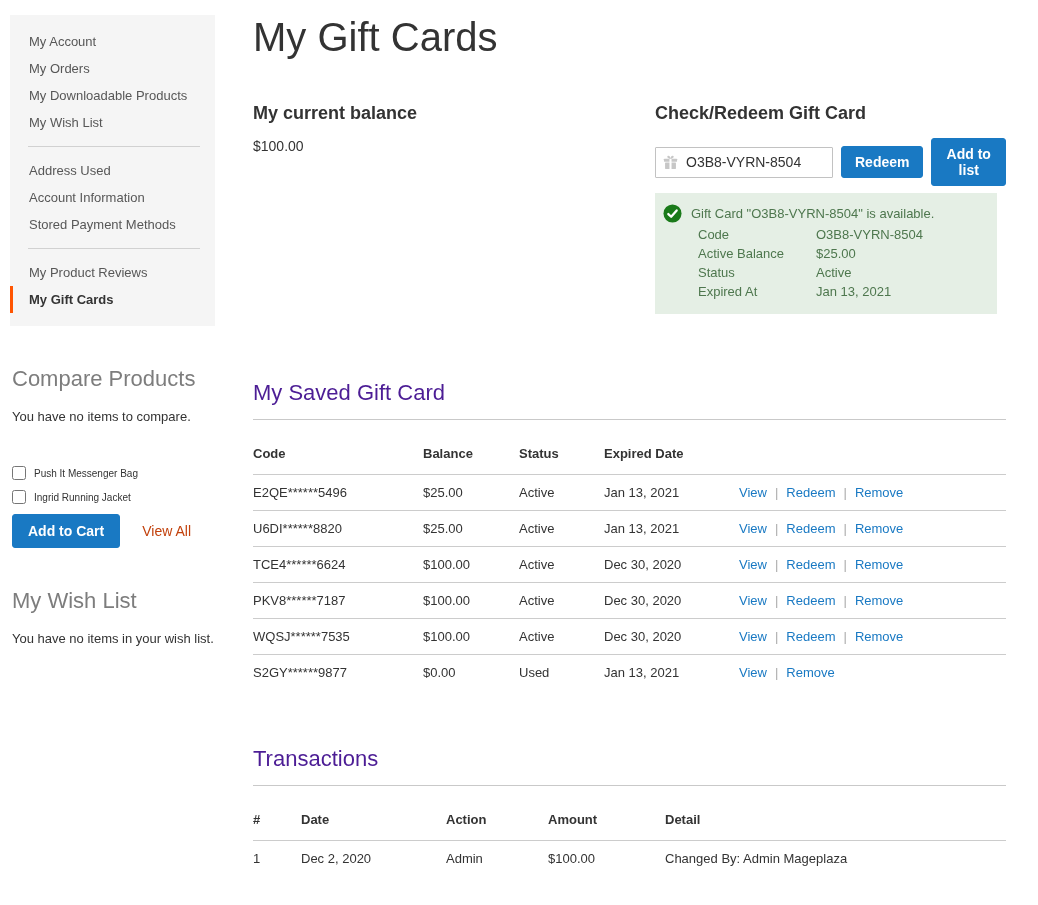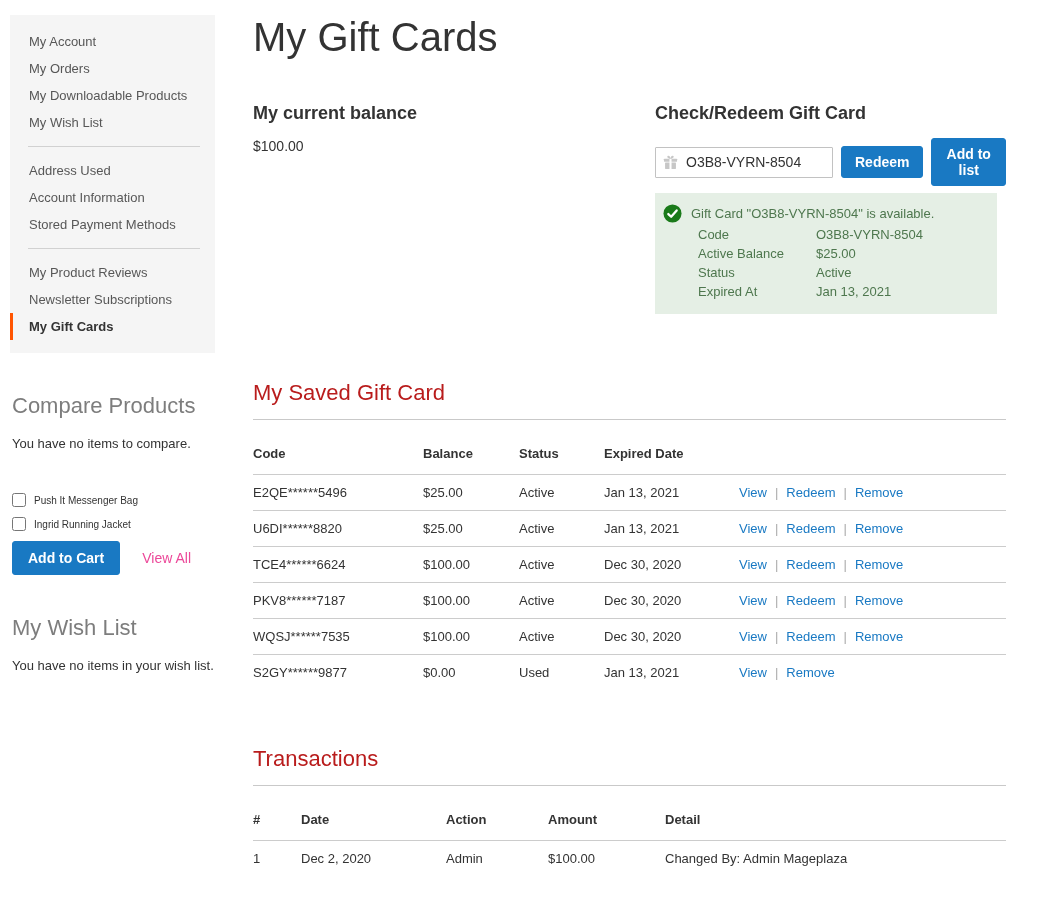--- a/index.html
+++ b/index.html
@@ -31,21 +31,21 @@
   .check-list { list-style: none; margin: 14px 0 0; padding: 0; }
   .check-row { display: flex; align-items: center; margin: 0 0 10px; }
   .check-row input { width: 14px; height: 14px; margin: 0 8px 0 0; accent-color: #1979c3; }
   .check-label { font-size: 10px; color: #333; }
   .btn-row { margin-top: 10px; display: flex; align-items: center; }
   .btn {
     background: #1979c3; color: #fff; border: 1px solid #1979c3; border-radius: 3px;
     font-family: "Liberation Sans", sans-serif; font-size: 14px; font-weight: 700;
     padding: 8px 15px; cursor: pointer; line-height: 16px;
   }
-  .link { color: #ec4899; text-decoration: none; font-size: 13px; }
+  .link { color: #c2410c; text-decoration: none; font-size: 13px; }
   .btn-row .link { margin-left: 22px; font-size: 14px; }
 
   
   .main-col { flex: 1; margin-left: 38px; margin-right: 32px; }
   .page-title { font-size: 40px; font-weight: 300; color: #333; margin: 0 0 44px; line-height: 44px; }
 
   .balance-row { display: flex; margin-bottom: 66px; }
   .balance-block { width: 402px; flex-shrink: 0; }
   .block-subtitle { font-size: 18px; font-weight: 700; color: #333; margin: 0 0 14px; }
   .balance-amount { font-size: 14px; margin: 0; }
@@ -64,21 +64,21 @@
   .success-head { display: flex; align-items: flex-start; }
   .check-icon { width: 19px; height: 19px; flex-shrink: 0; }
   .success-msg { margin-left: 9px; font-size: 13px; color: #4e774e; line-height: 19px; }
   .success-rows { margin: 2px 0 0 35px; }
   .success-row { display: flex; line-height: 19px; }
   .s-label { width: 118px; font-size: 13px; color: #4e774e; }
   .s-value { font-size: 13px; color: #4e774e; }
 
   .section { margin-top: 56px; }
   .section-title {
-    font-size: 22px; font-weight: 300; color: #b91c1c;
+    font-size: 22px; font-weight: 300; color: #4c1d95;
     margin: 0; padding-bottom: 13px; border-bottom: 1px solid #c9c9c9;
   }
   table { width: 100%; border-collapse: collapse; margin-top: 14px; }
   th {
     text-align: left; font-size: 13px; font-weight: 700; color: #333;
     padding: 12px 10px 13px 0; border-bottom: 1px solid #ccc;
   }
   td { font-size: 13px; color: #333; padding: 10px 10px 10px 0; border-bottom: 1px solid #ccc; }
   tbody tr:last-child td { border-bottom: none; }
   .actions { white-space: nowrap; }
@@ -109,21 +109,20 @@
 
           <li class="nav-item">Account Information</li>
 
           <li class="nav-item">Stored Payment Methods</li>
         </ul>
       <hr class="nav-divider">
       <ul class="nav-group">
 
           <li class="nav-item">My Product Reviews</li>
 
-          <li class="nav-item">Newsletter Subscriptions</li>
 
           <li class="nav-item current">My Gift Cards</li>
         </ul>
     </nav>
 
     <section class="side-block">
       <h2 class="side-title">Compare Products</h2>
       <p class="side-text">You have no items to compare.</p>
     </section>
 

